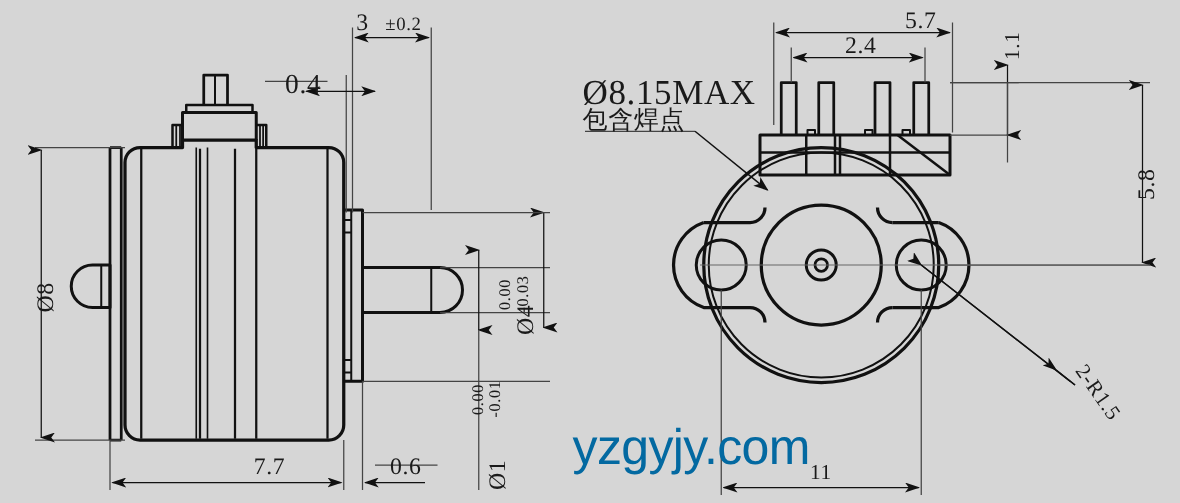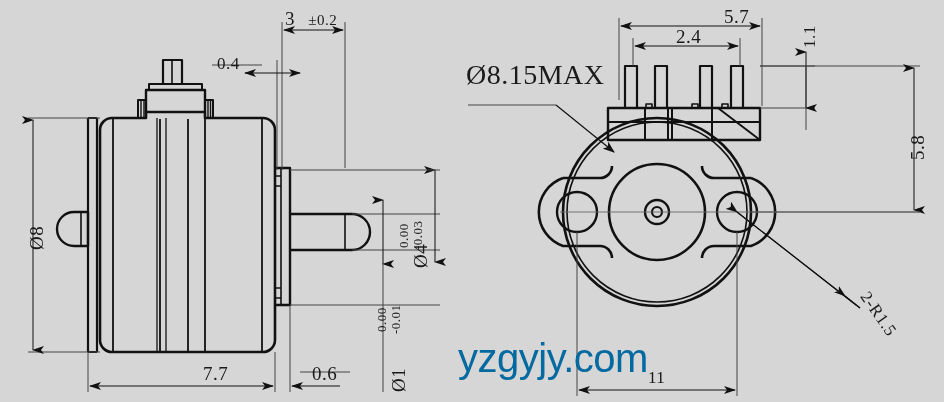--- a/index.html
+++ b/index.html
@@ -232,21 +232,21 @@
       <line x1="860" y1="308" x2="845" y2="296" stroke="#111" stroke-width="1.1" marker-end="url(#arL)"></line>
       <line x1="737" y1="212" x2="856" y2="305" stroke="#111" stroke-width="1.1" marker-start="url(#arDot)"></line>
     </g>
   </svg>
 
   <div class="dimtext" style="left:285px;top:8px;font-size:19px;">
     <span>3</span>
     <span style="font-size:15px;margin-left:8px;">±0.2</span>
   </div>
 
-  <div class="dimtext" style="left:217px;top:54px;font-size:17px;">0.4</div>
+  <div class="dimtext" style="left:228px;top:54px;font-size:22px;">0.4</div>
 
   <div class="dimtext vert" style="left:26px;top:250px;font-size:19px;transform:rotate(-90deg);">Ø8</div>
 
   <div class="dimtext" style="left:163px;top:363px;font-size:19px;margin-left:40px;">7.7</div>
 
   <div class="dimtext" style="left:312px;top:363px;font-size:19px;">0.6</div>
 
   <div class="dimtext vert" style="left:410px;top:268px;font-size:19px;transform:rotate(-90deg);">Ø4</div>
   <div class="dimtext vert" style="left:396px;top:248px;font-size:13px;transform:rotate(-90deg);">0.00</div>
   <div class="dimtext vert" style="left:410px;top:250px;font-size:13px;transform:rotate(-90deg);">-0.03</div>
@@ -262,16 +262,17 @@
   <div class="dimtext vert" style="left:800px;top:48px;font-size:17px;transform:rotate(-90deg);">1.1</div>
 
   <div class="dimtext vert" style="left:907px;top:160px;font-size:19px;transform:rotate(-90deg);">5.8</div>
 
   <div class="dimtext" style="left:648px;top:368px;font-size:17px;">11</div>
 
   <div class="dimtext vert" style="left:872px;top:288px;font-size:17px;transform:rotate(55deg);">2-R1.5</div>
 
   <div class="dimtext" style="left:466px;top:59px;font-size:28px;">Ø8.15MAX</div>
 
+  <div class="dimtext cjk" style="left:466px;top:82px;font-size:20px;">包含焊点</div>
 
   <div class="watermark" style="left:458px;top:336px;">yzgyjy.com</div>
 
 </div>
 
 </body></html>

